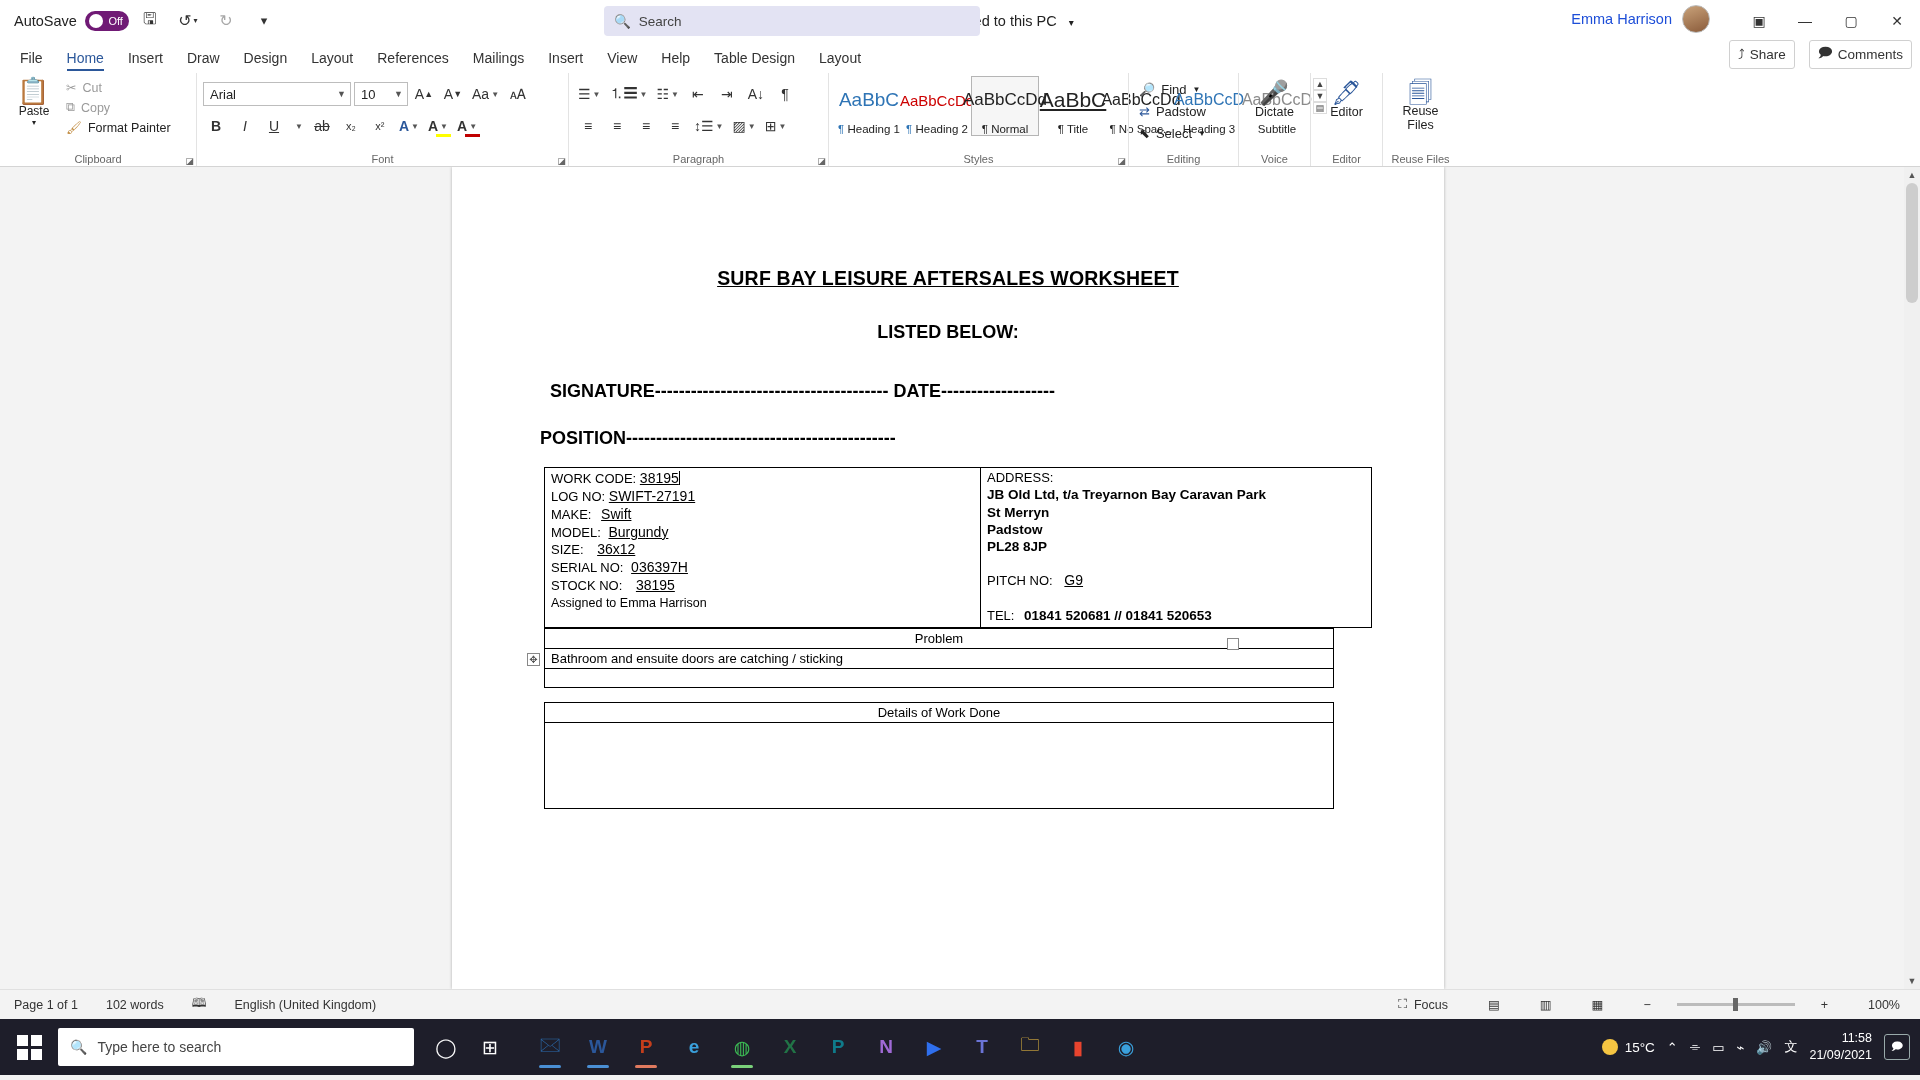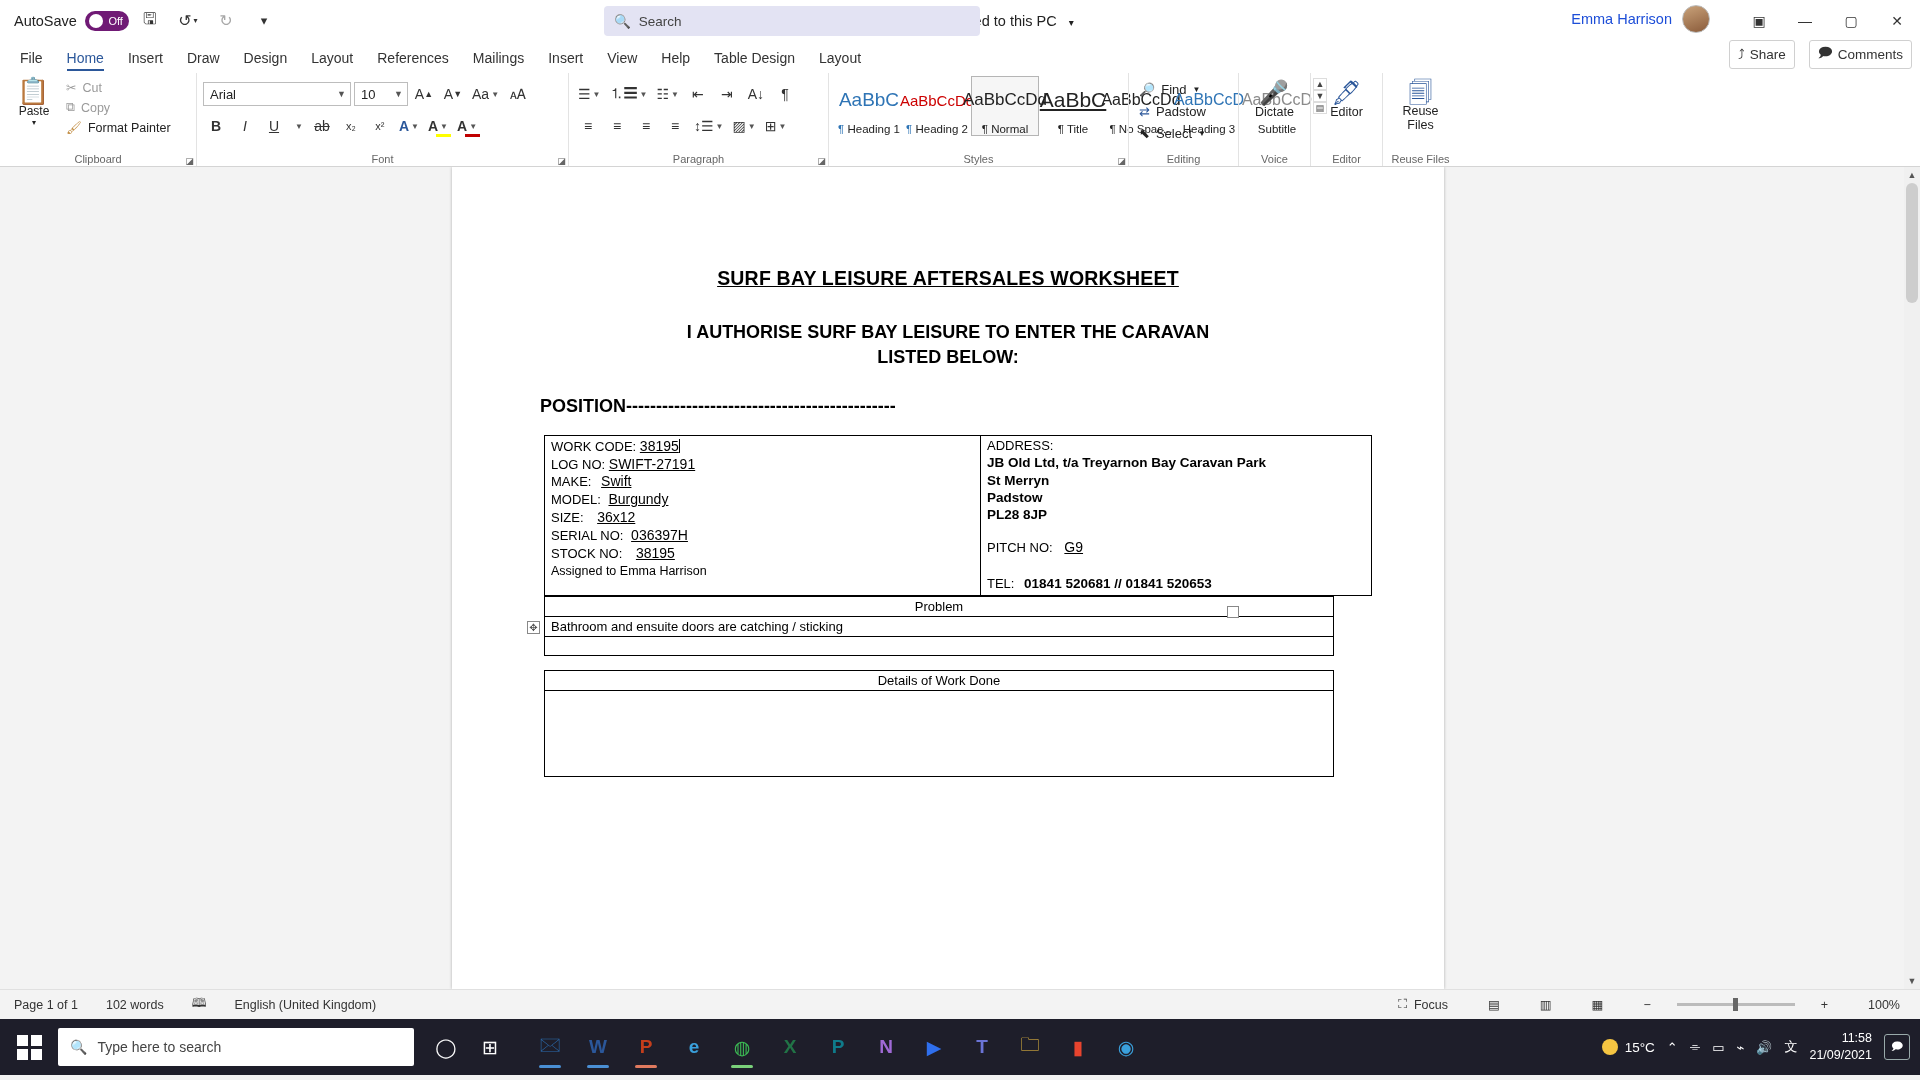--- a/index.html
+++ b/index.html
@@ -466,24 +466,24 @@
     <div class="group-label">Reuse Files</div>
   </div>
 </div>
 
 <div class="docarea">
   <div class="page">
 
     <div class="doc-h1">SURF BAY LEISURE AFTERSALES WORKSHEET</div>
 
     <div class="doc-h2">
-      <div>I AUTHORISE SURF BAY LEISURE TO ENTER THE CARAVAN</div>
       <div>LISTED BELOW:</div>
     </div>
 
+    <div class="doc-sig">SIGNATURE--------------------------------------- DATE-------------------</div>
     <div class="doc-pos">POSITION---------------------------------------------</div>
 
     <div style="position:relative;">
       <table class="form">
         <tbody>
             <tr>
           <td class="cell-left" rowspan="1">
             <div class="row-line">
               <span class="lbl">WORK CODE:</span>
               <span class="val">38195</span><span class="caret"></span>

